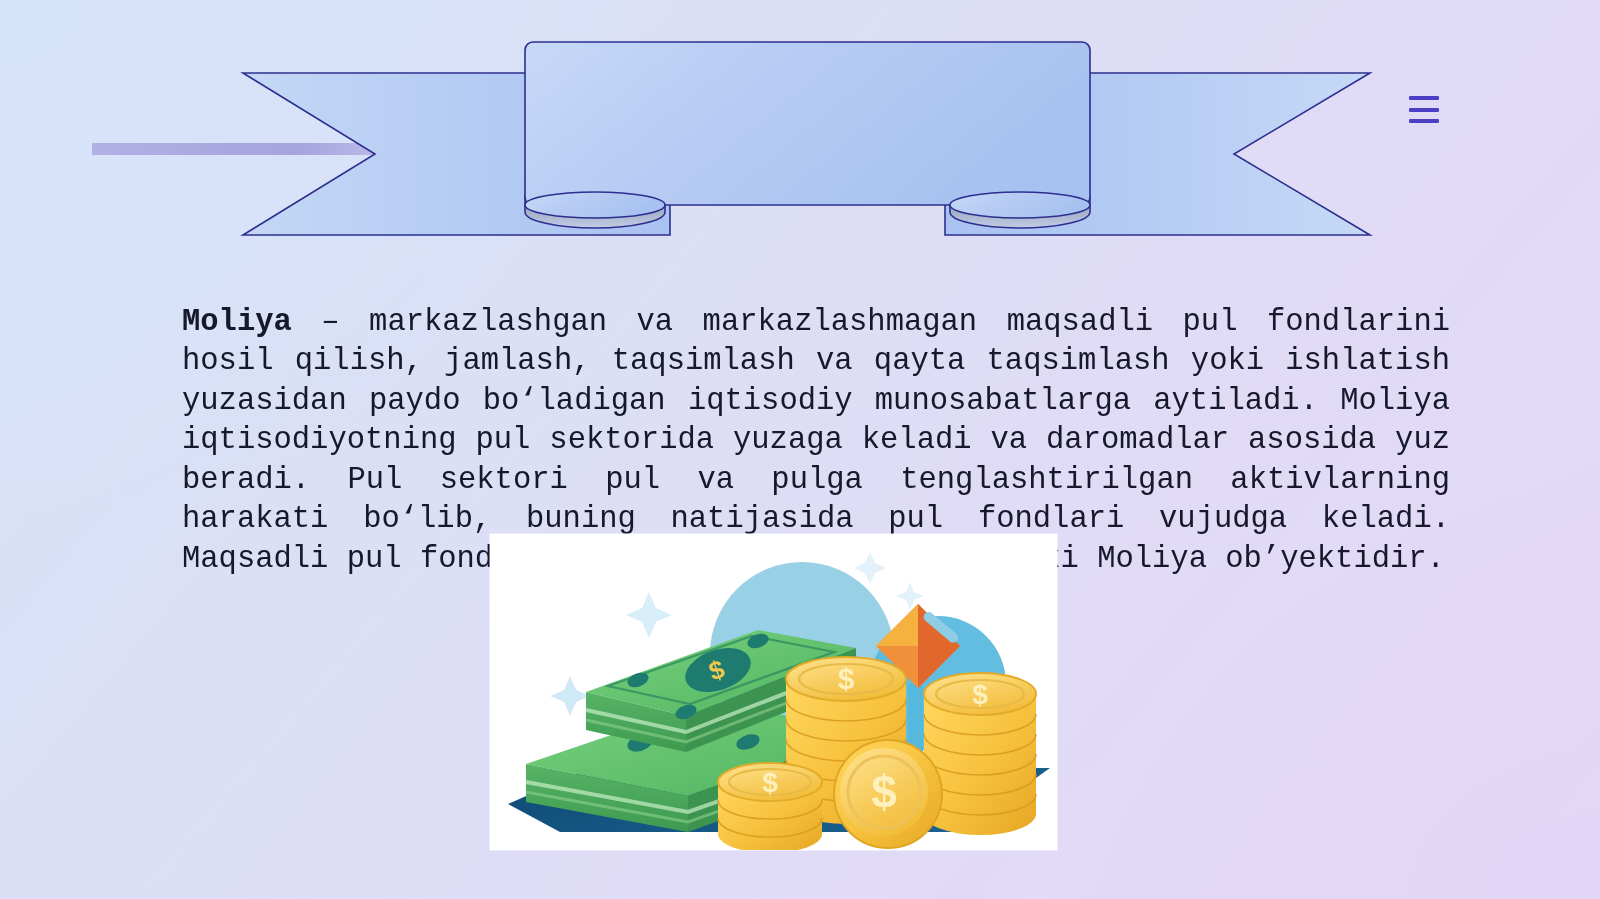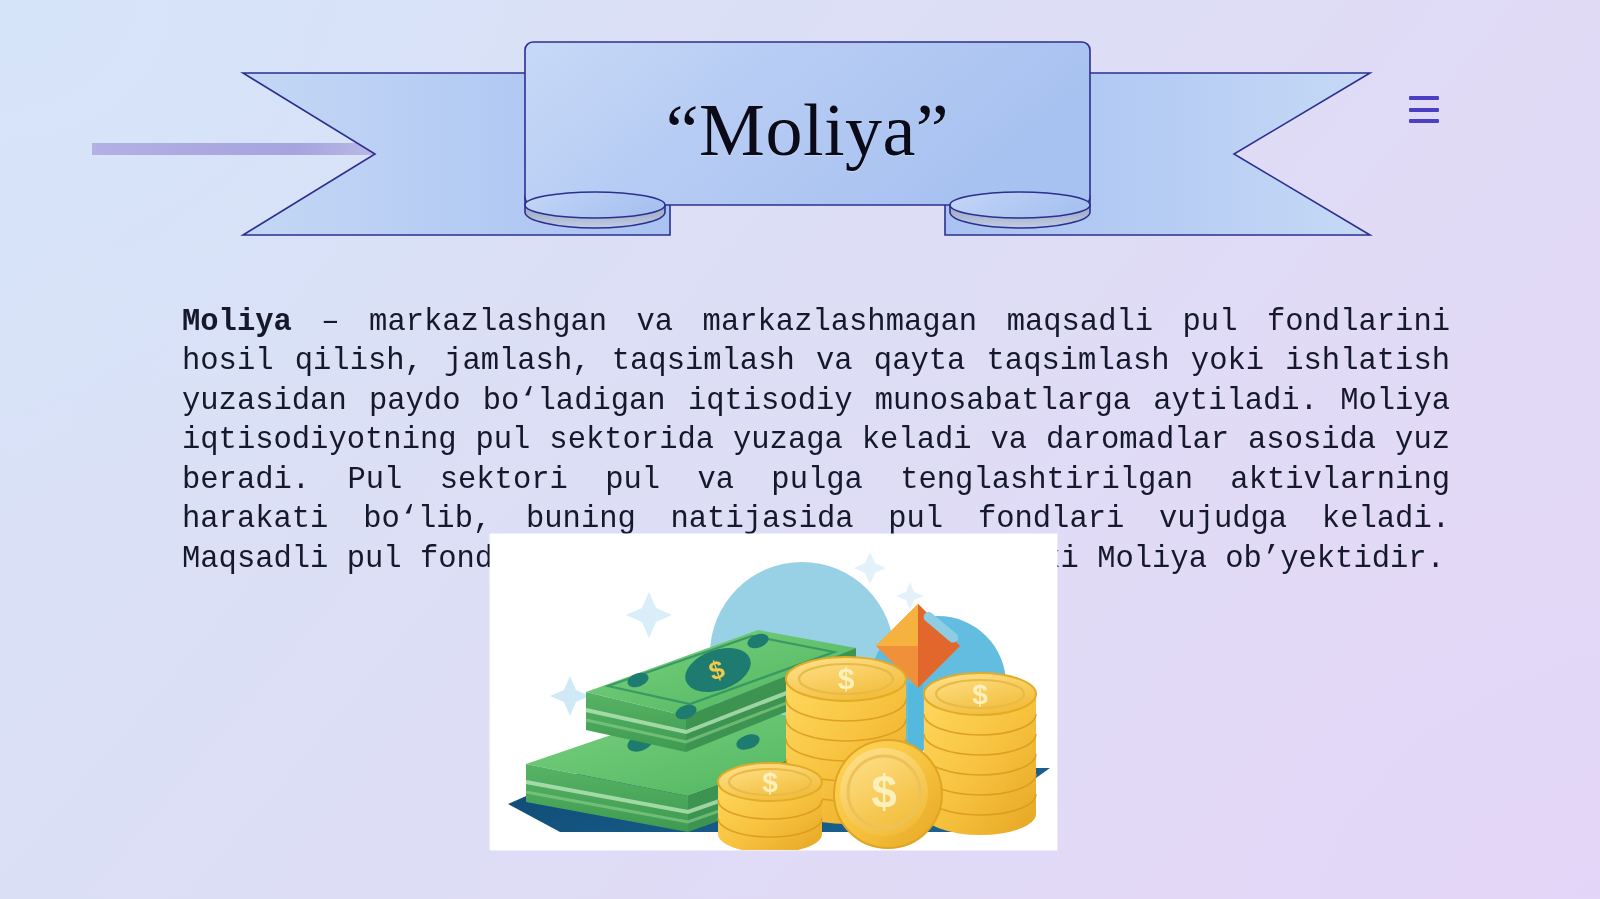--- a/index.html
+++ b/index.html
@@ -161,21 +161,20 @@
 
       <path d="M 950 196 L 950 212 A 70 16 0 0 0 1090 212 L 1090 196 Z" fill="url(#foldGrad)" stroke="#2c2f8f" stroke-width="1.6"></path>
 
       <path d="M 533 42 L 1082 42 A 8 8 0 0 1 1090 50 L 1090 205 A 70 14 0 0 1 950 205 L 950 50 A 8 8 0 0 1 958 42 Z" fill="none"></path>
       <rect x="525" y="42" width="565" height="163" rx="8" ry="8" fill="url(#ribCenter)" stroke="#2c2f8f" stroke-width="1.6"></rect>
 
       <ellipse cx="595" cy="205" rx="70" ry="13" fill="url(#ribCenter)" stroke="#2c2f8f" stroke-width="1.6"></ellipse>
       <ellipse cx="1020" cy="205" rx="70" ry="13" fill="url(#ribCenter)" stroke="#2c2f8f" stroke-width="1.6"></ellipse>
     </svg>
 
-    <div id="banner-title">“Moliya”</div>
 
     <div id="menu-icon">
       <span></span>
       <span></span>
       <span></span>
     </div>
   </div>
 
   <p id="body-text"><b>Moliya</b><span>  – markazlashgan va markazlashmagan maqsadli pul fondlarini hosil qilish, jamlash, taqsimlash va qayta taqsimlash yoki ishlatish yuzasidan paydo bo‘ladigan iqtisodiy munosabatlarga aytiladi. Moliya iqtisodiyotning pul sektorida yuzaga keladi va daromadlar asosida yuz beradi. Pul sektori pul va pulga tenglashtirilgan aktivlarning harakati bo‘lib, buning natijasida pul fondlari vujudga keladi. Maqsadli pul fondlari – bu Moliya resurslari yoki Moliya ob’yektidir.</span></p>
 

